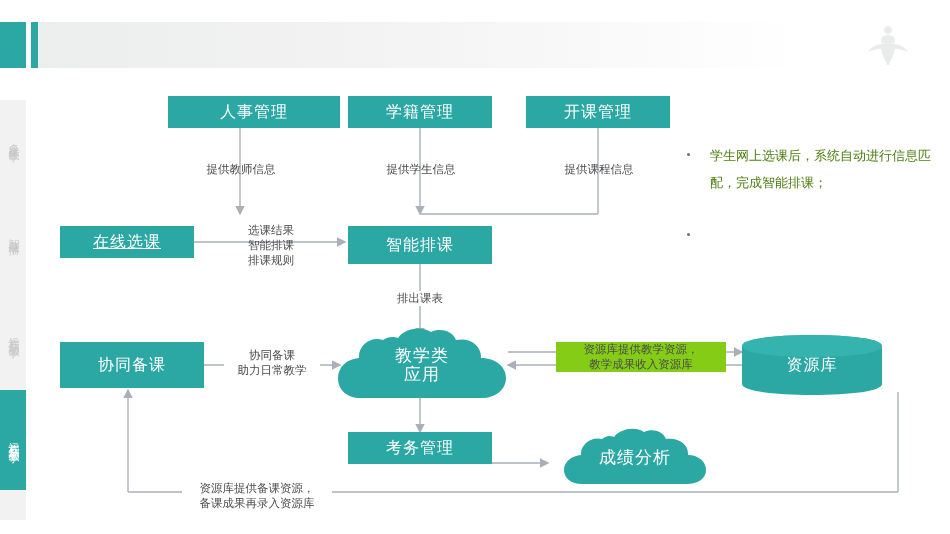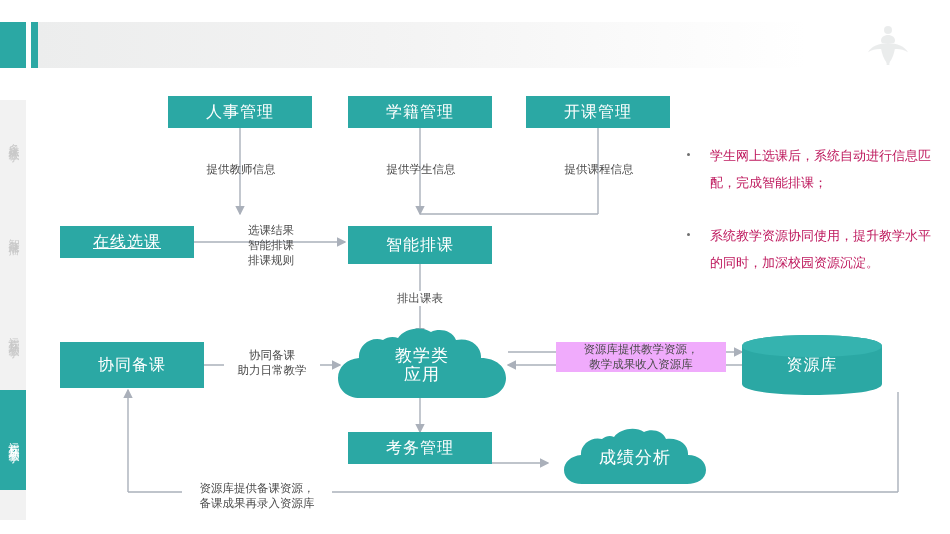--- a/index.html
+++ b/index.html
@@ -160,21 +160,21 @@
   .bullets {
     position: absolute;
     left: 684px; top: 142px;
     width: 256px;
   }
   .bullet {
     position: relative;
     padding-left: 26px;
     font-size: 13px;
     line-height: 27px;
-    color: #be185d;
+    color: #4d7c0f;
     margin-bottom: 26px;
   }
   .bullet-dot {
     position: absolute;
     left: 3px; top: 11px;
     width: 3px; height: 3px;
     background: #6f6f6f;
     border-radius: 50%;
   }
 </style>
@@ -238,21 +238,21 @@
     <path d="M420,398 L420,432" marker-end="url(#ah)"></path>
 
     <path d="M491,463 L548,463" marker-end="url(#ah)"></path>
 
     <path d="M898,392 L898,492"></path>
     <path d="M898,492 L128,492"></path>
     <path d="M128,492 L128,390" marker-end="url(#ah)"></path>
   </g>
 </svg>
 
-<div class="box" style="left:168px; top:96px; width:144px; height:32px;">
+<div class="box" style="left:168px; top:96px; width:172px; height:32px;">
   <span>人事管理</span>
 </div>
 <div class="box" style="left:348px; top:96px; width:144px; height:32px;">
   <span>学籍管理</span>
 </div>
 <div class="box" style="left:526px; top:96px; width:144px; height:32px;">
   <span>开课管理</span>
 </div>
 
 <div class="box" style="left:60px; top:226px; width:134px; height:32px;text-decoration:underline;">
@@ -315,32 +315,31 @@
   <div>排课规则</div>
 </div>
 
 <div class="conn-label center" style="left:386px; top:291px; width:68px; background:#ffffff;">排出课表</div>
 
 <div class="conn-label center" style="left:224px; top:348px; width:96px; background:#ffffff;">
   <div>协同备课</div>
   <div>助力日常教学</div>
 </div>
 
-<div class="conn-label center" style="left:556px; top:342px; width:170px; background:#f0abfc;">
+<div class="conn-label center" style="left:556px; top:342px; width:170px; background:#84cc16;">
   <div>资源库提供教学资源，</div>
   <div>教学成果收入资源库</div>
 </div>
 
 <div class="conn-label center" style="left:182px; top:481px; width:150px; background:#ffffff;">
   <div>资源库提供备课资源，</div>
   <div>备课成果再录入资源库</div>
 </div>
 
 <div class="bullets">
   <div class="bullet">
     <span class="bullet-dot"></span>
     <span>学生网上选课后，系统自动进行信息匹配，完成智能排课；</span>
   </div>
   <div class="bullet">
     <span class="bullet-dot"></span>
-    <span>系统教学资源协同使用，提升教学水平的同时，加深校园资源沉淀。</span>
   </div>
 </div>
 
 </body></html>

